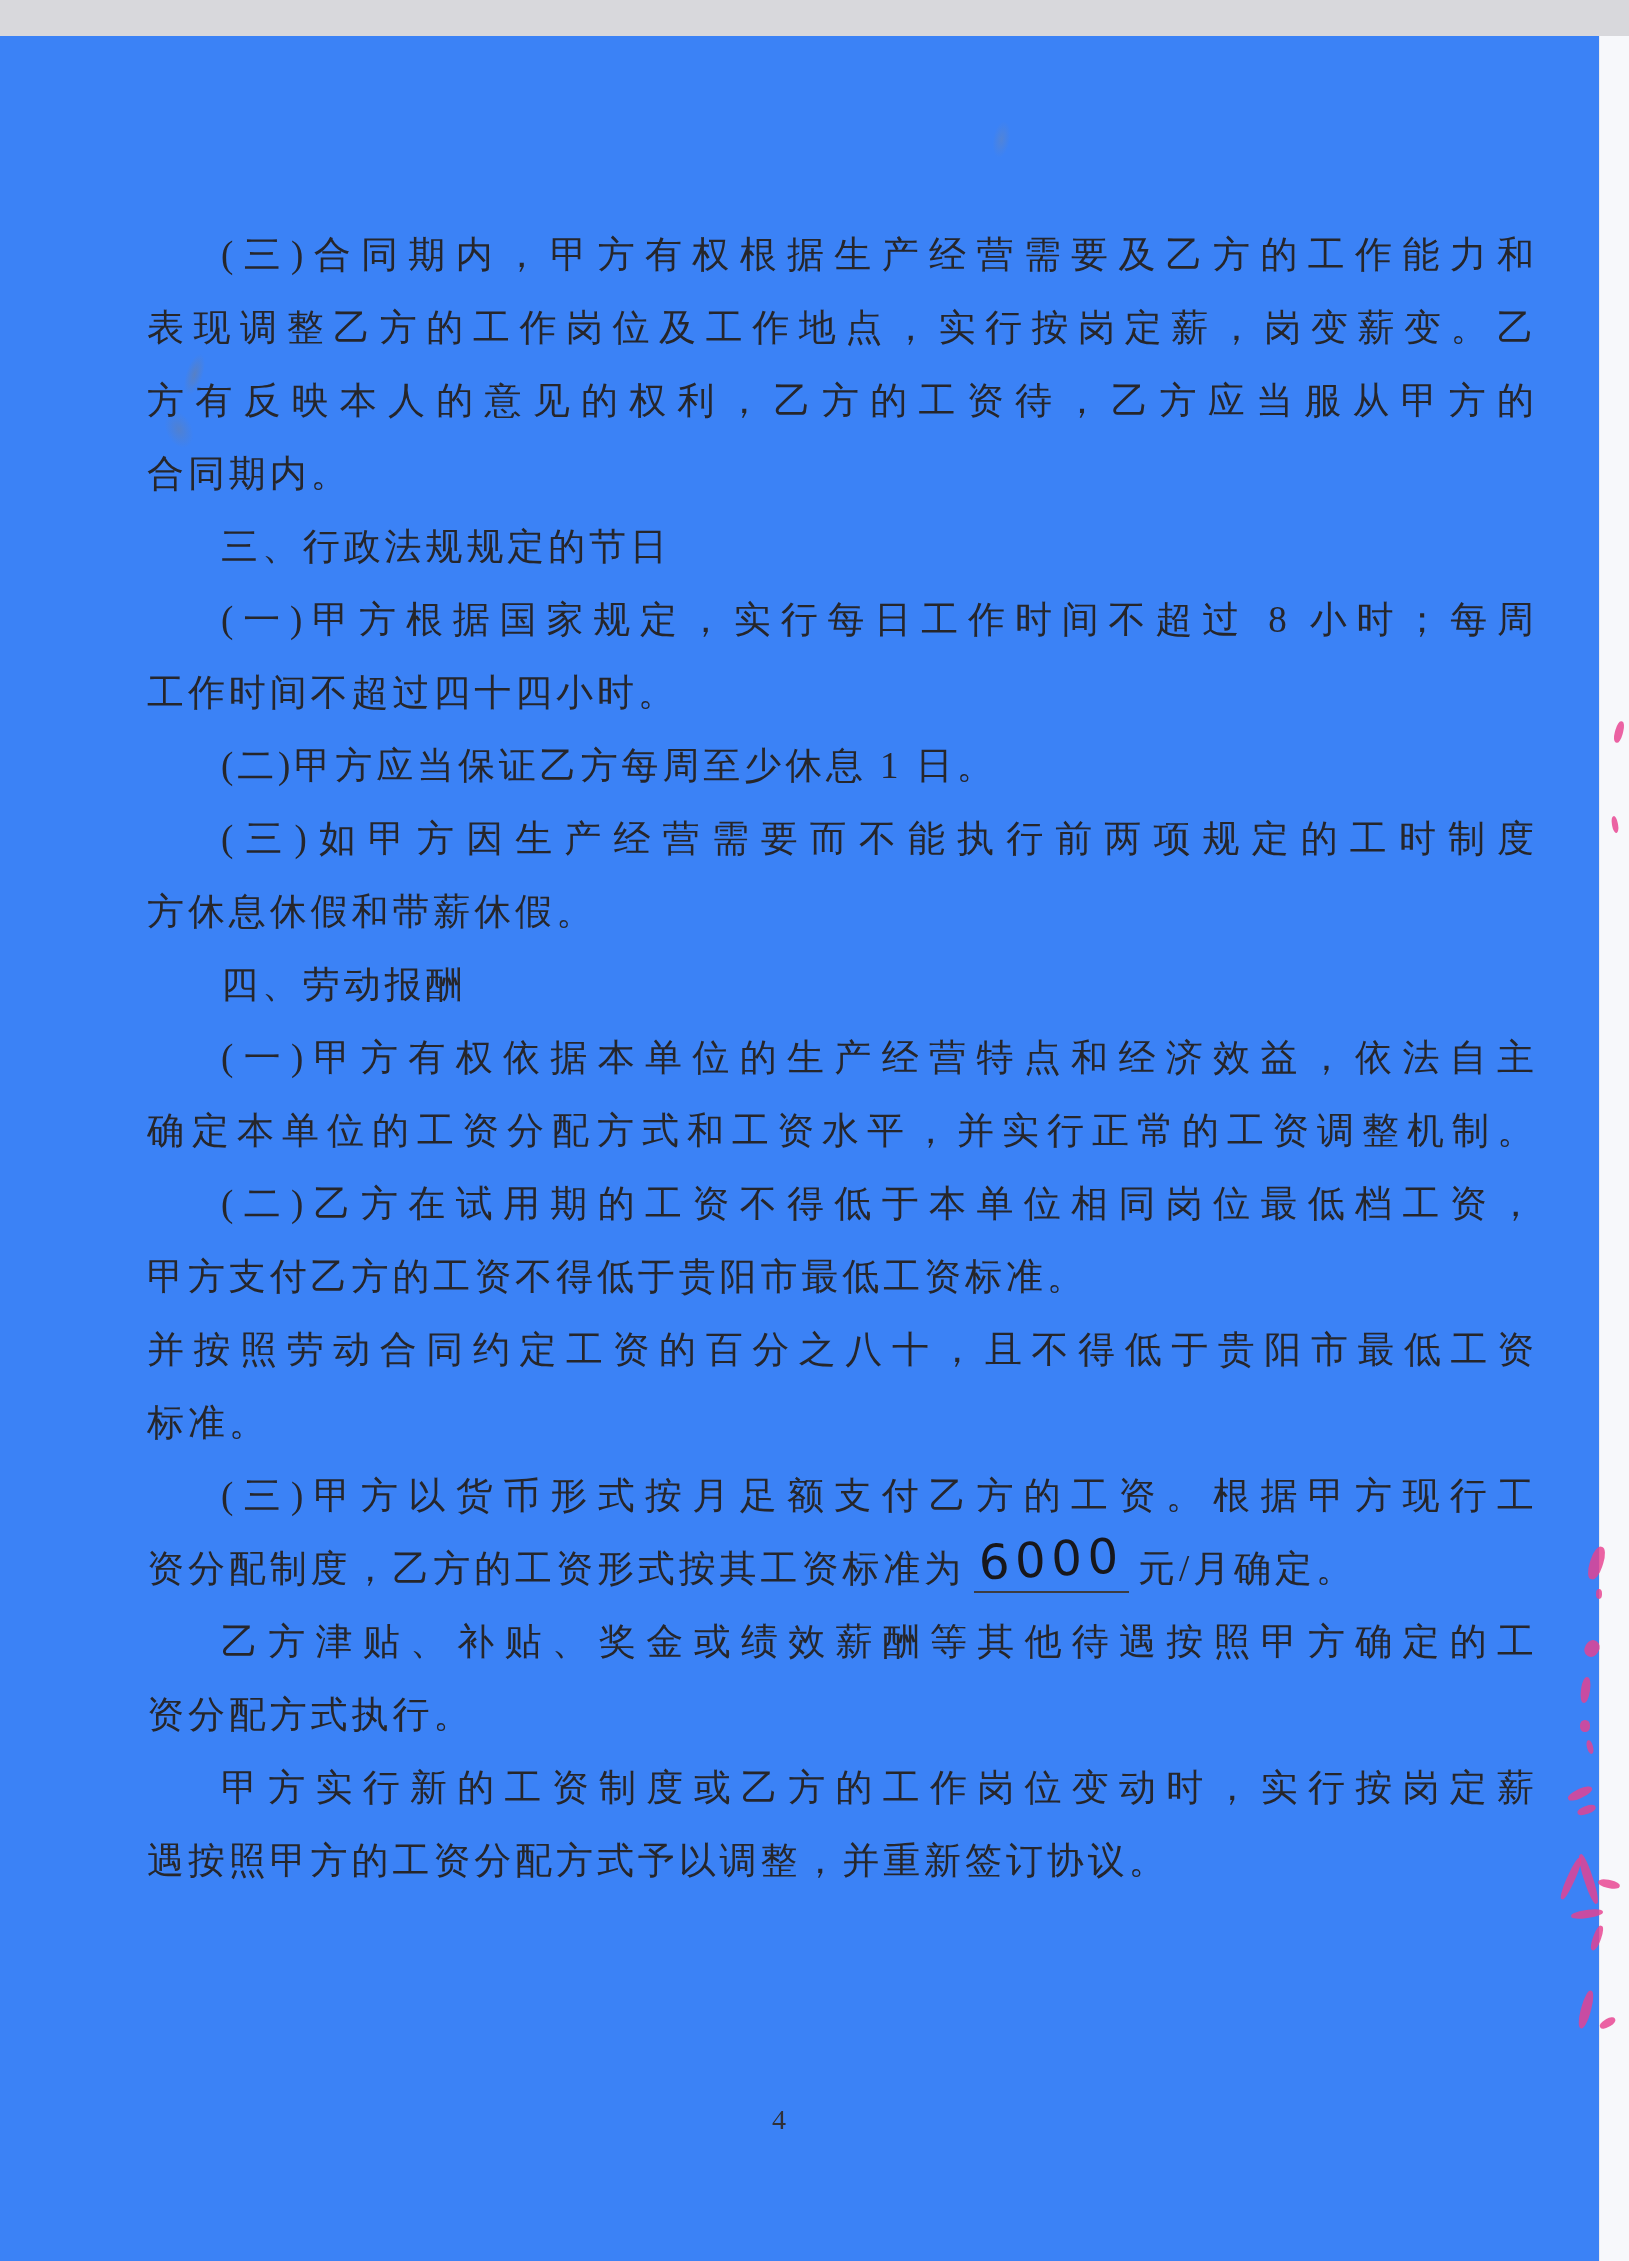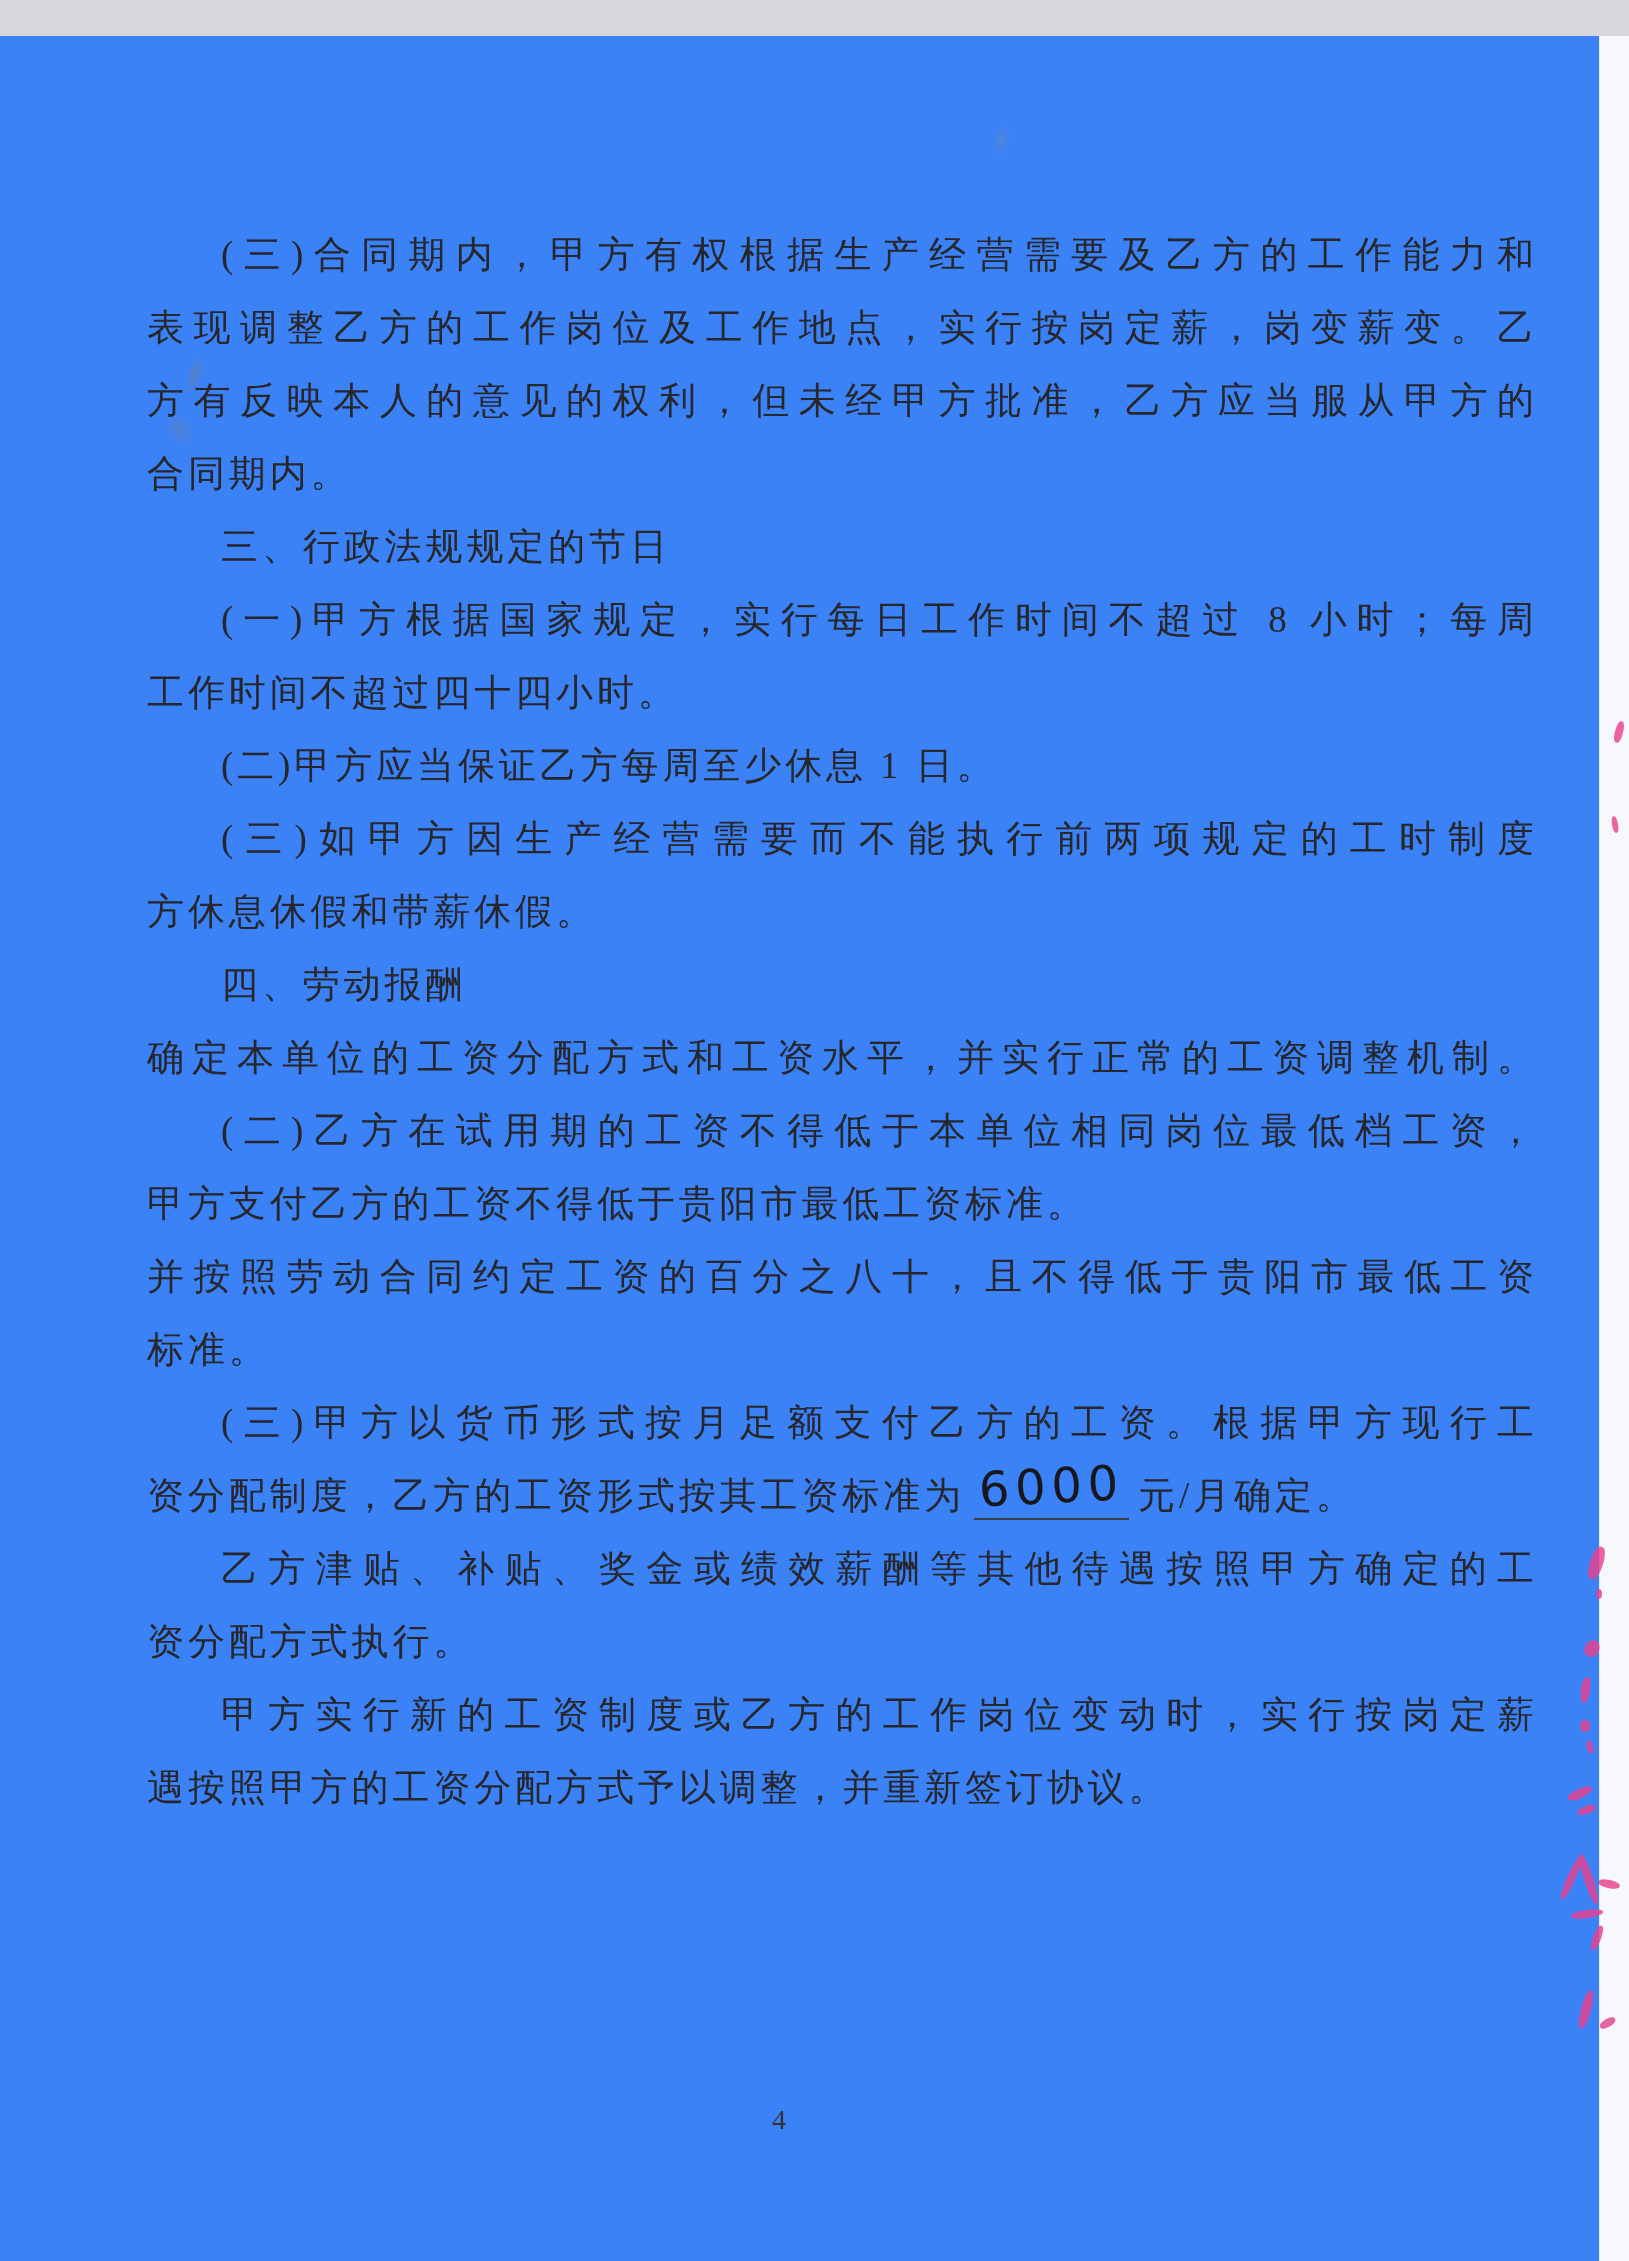--- a/index.html
+++ b/index.html
@@ -62,29 +62,30 @@
 <div class="page">
   <div class="scan-strip"></div>
 
   <div class="smudge s1"></div>
   <div class="smudge s2"></div>
   <div class="smudge s3"></div>
 
   <div class="text-column" id="lines-container">
       <div class="line indent fill">(三)合同期内，甲方有权根据生产经营需要及乙方的工作能力和</div>
       <div class="line fill">表现调整乙方的工作岗位及工作地点，实行按岗定薪，岗变薪变。乙</div>
-      <div class="line fill">方有反映本人的意见的权利，但未经甲方批准，乙方应当服从甲方的</div>
+      <div class="line fill">方有反映本人的意见的权利，乙方的工资待，乙方应当服从甲方的</div>
       <div class="line">合同期内。</div>
       <div class="line indent">三、行政法规规定的节日</div>
       <div class="line indent fill">(一)甲方根据国家规定，实行每日工作时间不超过 8 小时；每周</div>
       <div class="line">工作时间不超过四十四小时。</div>
       <div class="line indent">(二)甲方应当保证乙方每周至少休息 1 日。</div>
       <div class="line indent fill">(三)如甲方因生产经营需要而不能执行前两项规定的工时制度</div>
       <div class="line">方休息休假和带薪休假。</div>
       <div class="line indent">四、劳动报酬</div>
+      <div class="line indent fill">(一)甲方有权依据本单位的生产经营特点和经济效益，依法自主</div>
       <div class="line fill">确定本单位的工资分配方式和工资水平，并实行正常的工资调整机制。</div>
       <div class="line indent fill">(二)乙方在试用期的工资不得低于本单位相同岗位最低档工资，</div>
       <div class="line">甲方支付乙方的工资不得低于贵阳市最低工资标准。</div>
       <div class="line fill">并按照劳动合同约定工资的百分之八十，且不得低于贵阳市最低工资</div>
       <div class="line">标准。</div>
       <div class="line indent fill">(三)甲方以货币形式按月足额支付乙方的工资。根据甲方现行工</div>
       <div class="line"><span>资分配制度，乙方的工资形式按其工资标准为</span><span class="blank"><span class="handwritten">6000</span></span><span>元/月确定。</span></div>
       <div class="line indent fill">乙方津贴、补贴、奖金或绩效薪酬等其他待遇按照甲方确定的工</div>
       <div class="line">资分配方式执行。</div>
       <div class="line indent fill">甲方实行新的工资制度或乙方的工作岗位变动时，实行按岗定薪</div>

